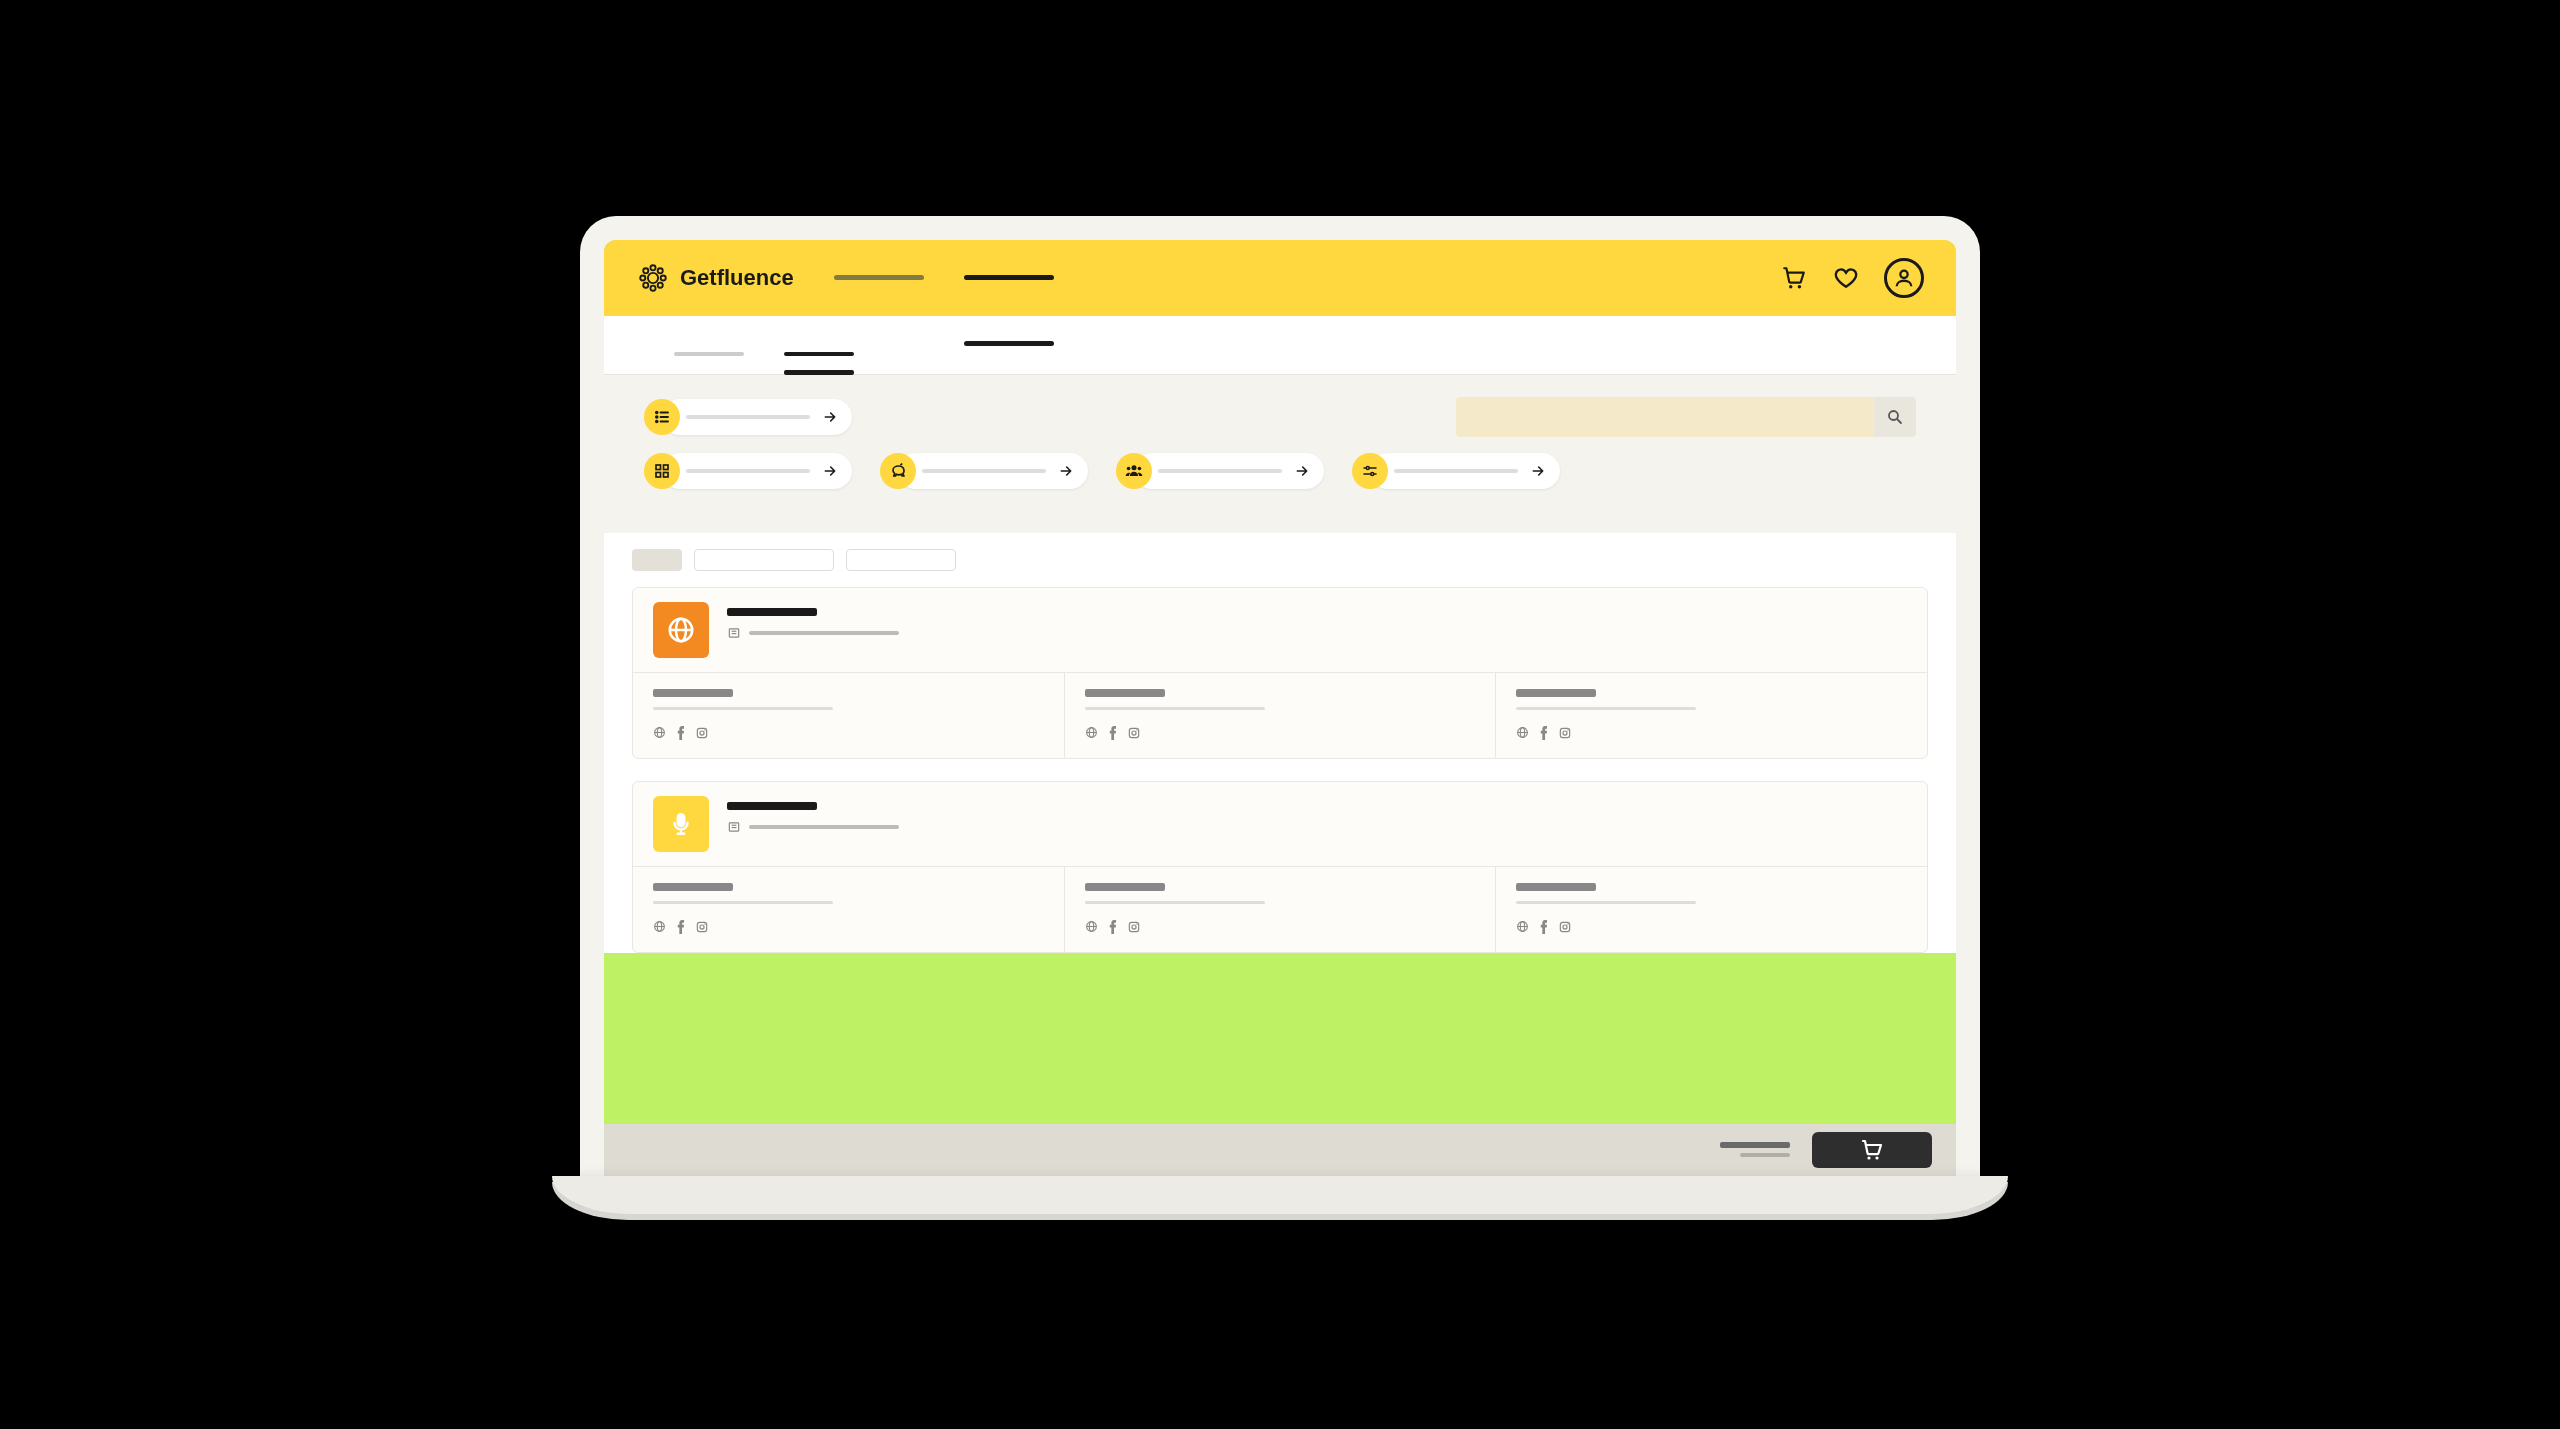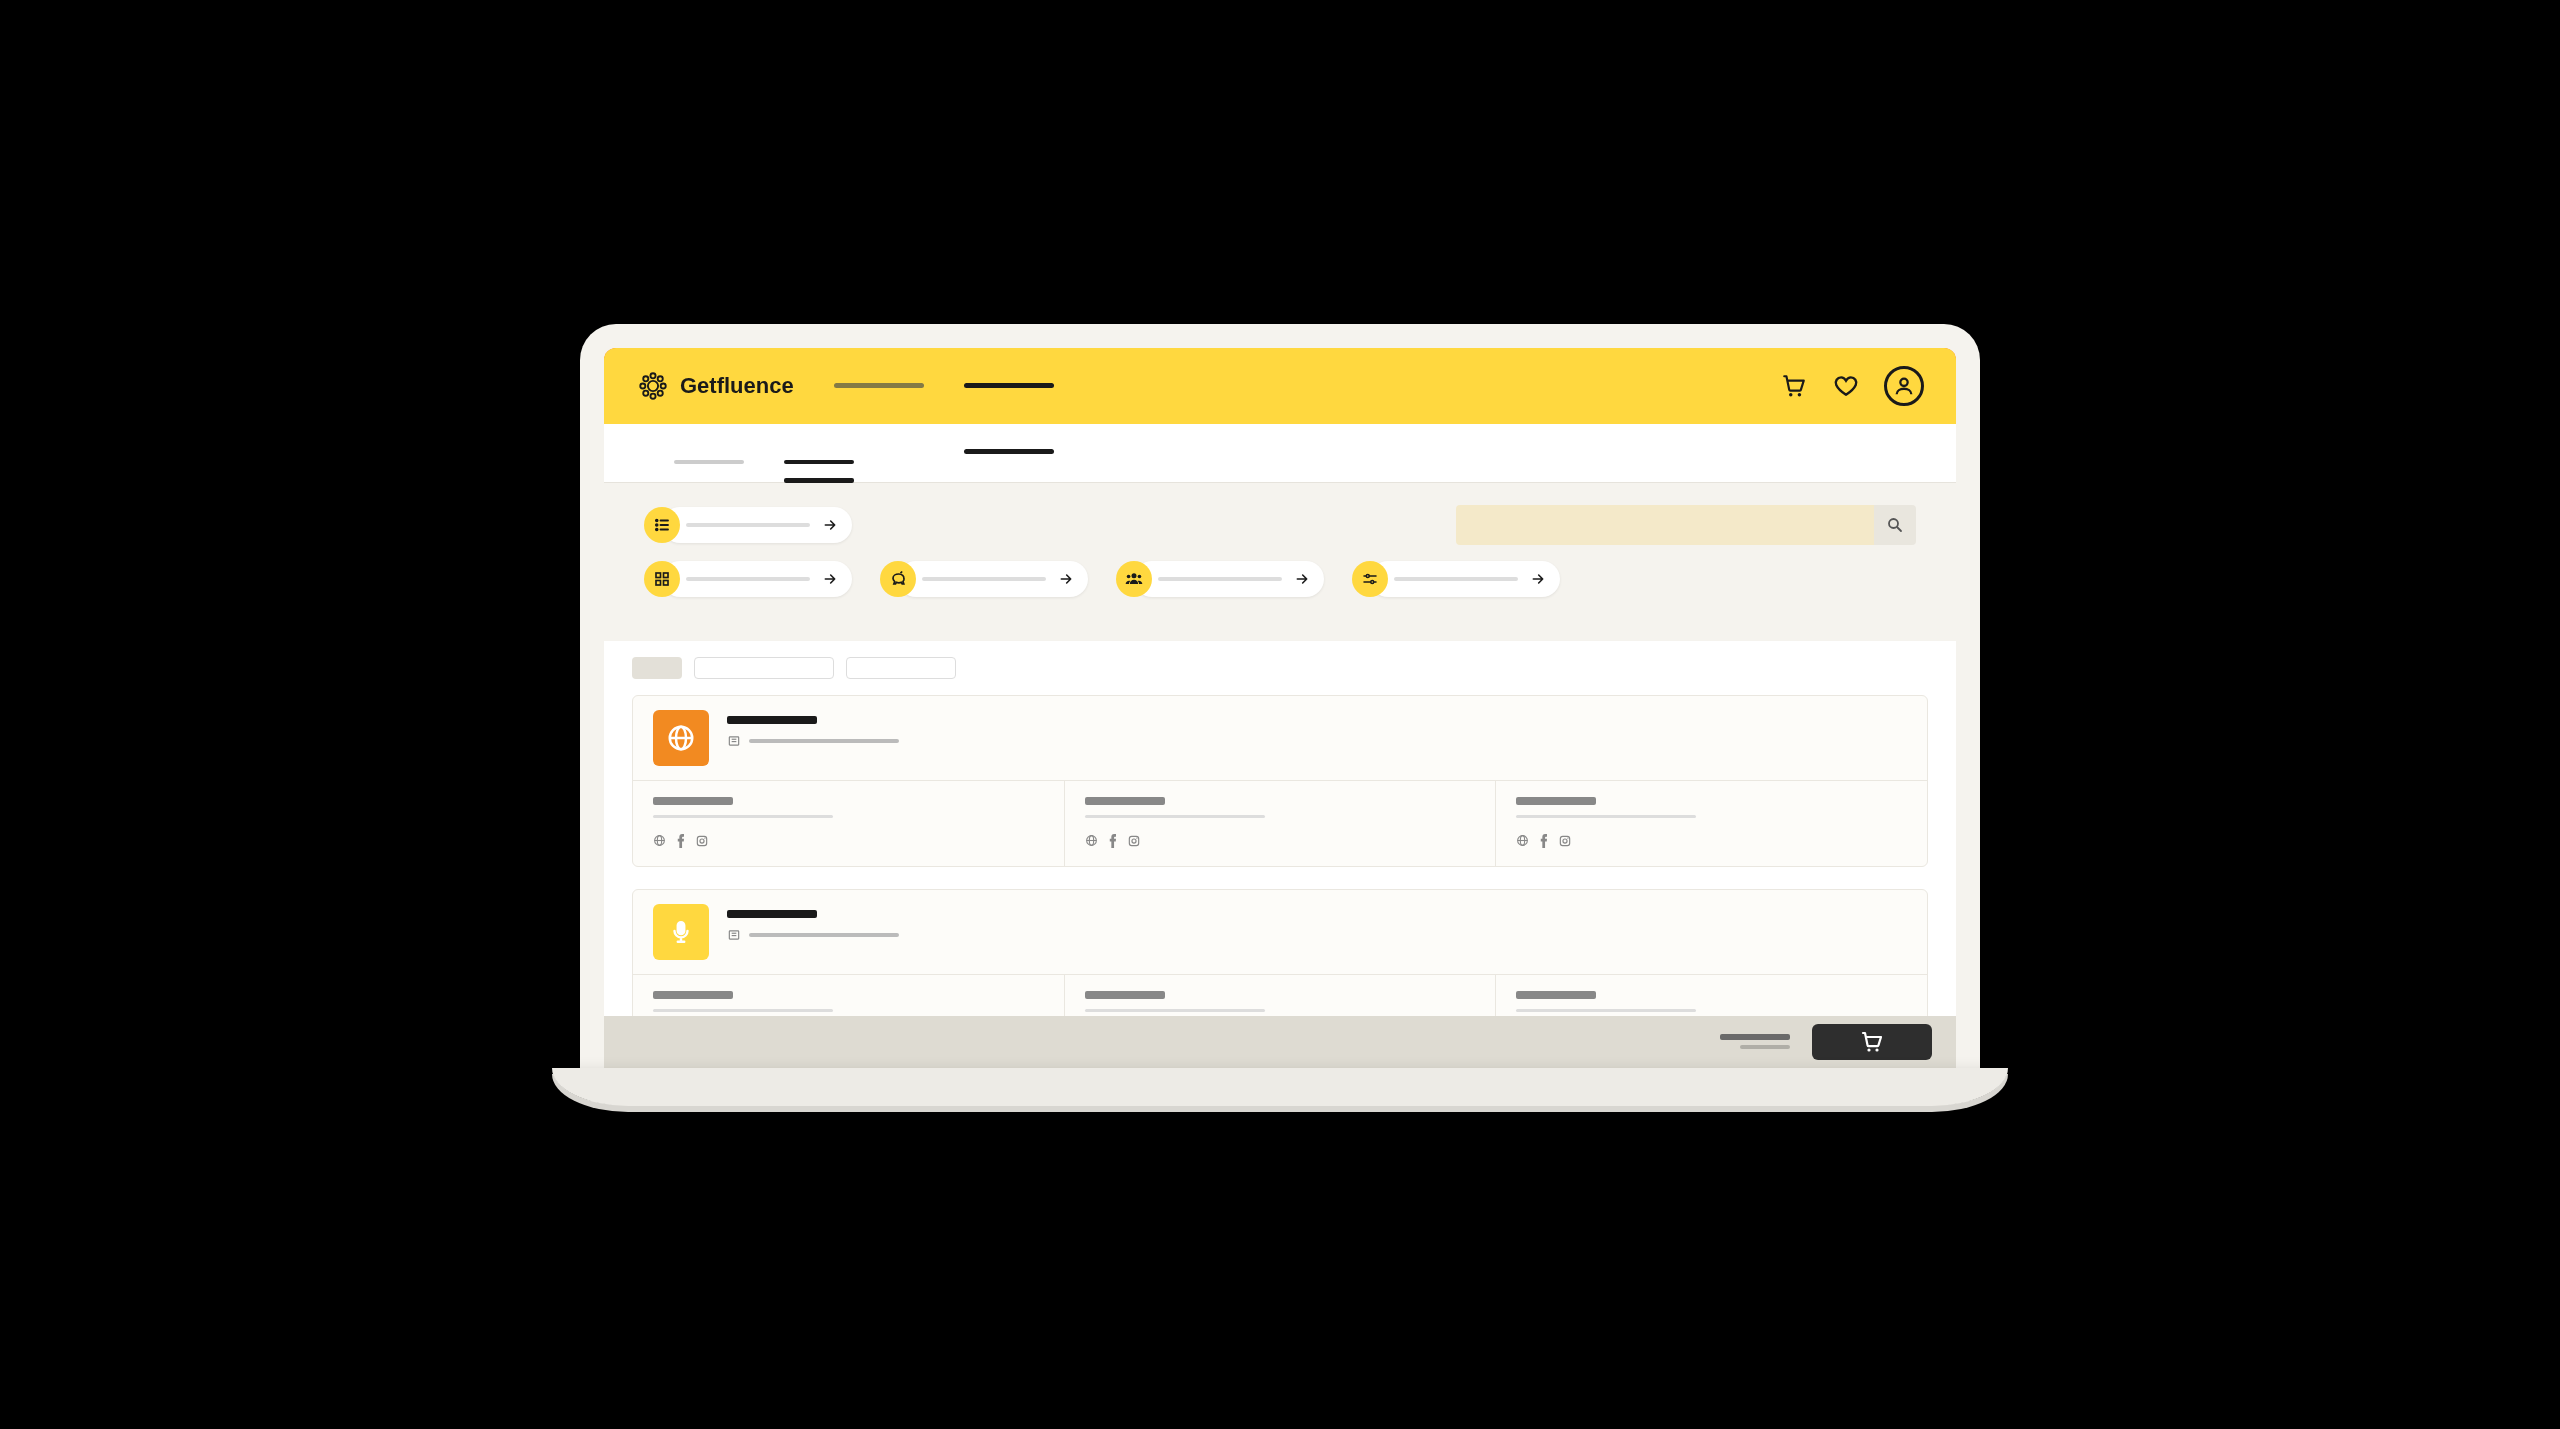--- a/index.html
+++ b/index.html
@@ -16,25 +16,25 @@
     width: 1400px;
     position: relative;
   }
   .screen-frame {
     background: #f5f3ee;
     border-radius: 36px 36px 0 0;
     padding: 24px 24px 0 24px;
     box-shadow: 0 10px 40px rgba(0,0,0,.4);
   }
   .screen {
-    background: #f97316;
+    background: #bef264;
     border-radius: 12px 12px 0 0;
     overflow: hidden;
     position: relative;
-    height: 720px;
+    height: 936px;
   }
   .laptop-base {
     height: 38px;
     background: #edebe6;
     border-radius: 0 0 80px 80px / 0 0 40px 40px;
     box-shadow: 0 6px 0 #d8d6d1, 0 10px 20px rgba(0,0,0,.3);
     position: relative;
     width: 104%;
     margin-left: -2%;
   }

